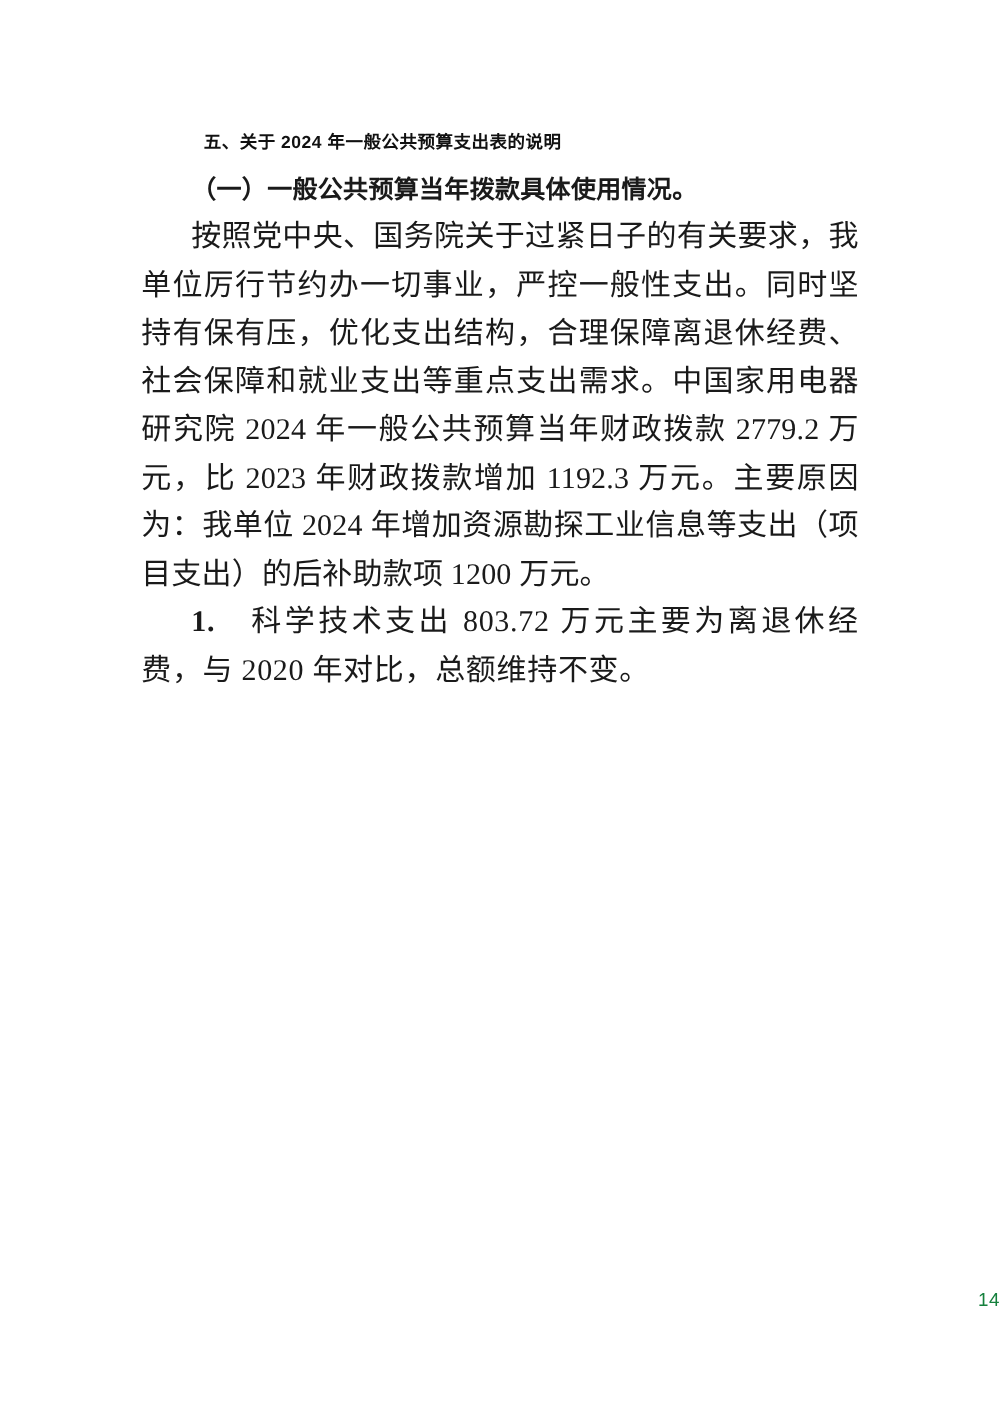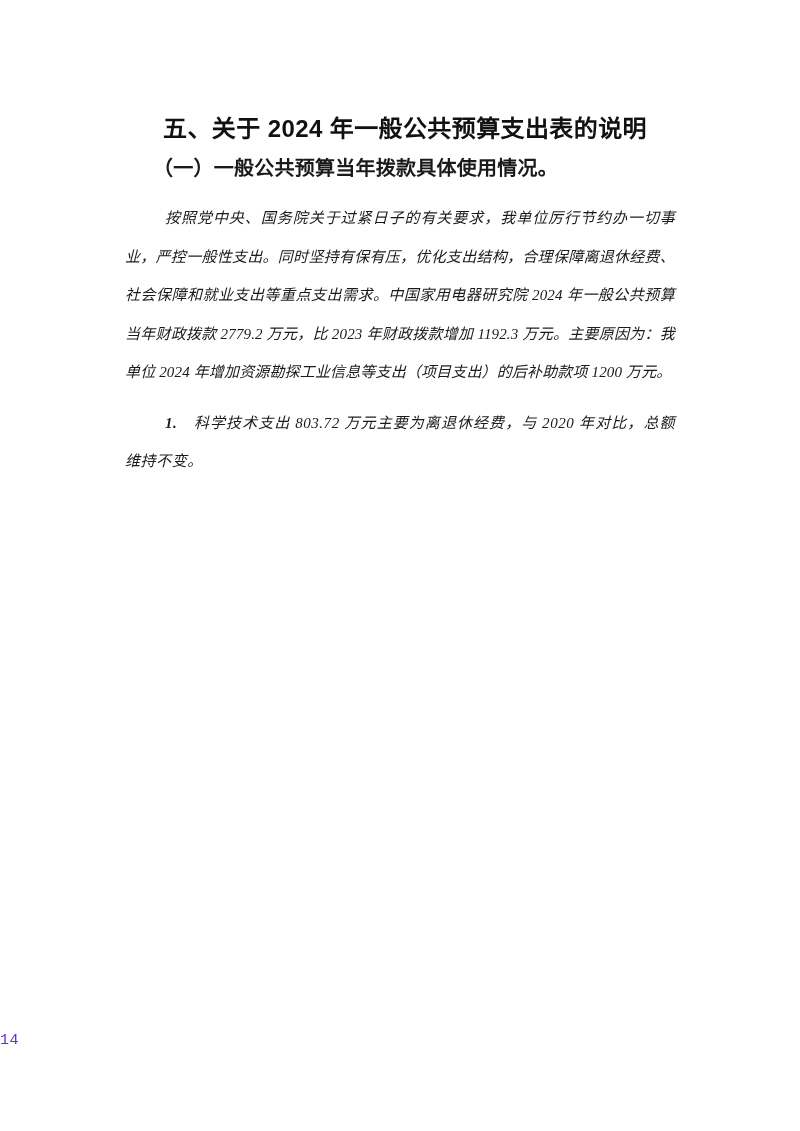--- a/index.html
+++ b/index.html
@@ -27,74 +27,73 @@
     position: absolute;
     left: 113px;
     top: 94px;
     width: 574px;
   }
 
   
   .doc-heading {
     font-family: "Liberation Sans", "DejaVu Sans", sans-serif;
     font-weight: bold;
-    font-size: 24px;
+    font-size: 14px;
     line-height: 38.5px;
     letter-spacing: 0.4px;
     color: #111111;
-    margin: 16px 0 0 50px;
+    margin: 0 0 0 50px;
     white-space: nowrap;
   }
 
   
   .sub-heading {
     font-family: "Liberation Serif", "DejaVu Serif", serif;
     font-size: 20px;
     line-height: 38.5px;
     color: #1a1a1a;
     margin: 0;
     text-indent: 40px;
     letter-spacing: 0.25px;
   }
 
   
   .para {
-    font-size: 15px;
+    font-size: 24px;
     line-height: 38.5px;
     color: #1a1a1a;
-    margin: 12px;
+    margin: 0;
     text-indent: 40px;
     text-align: justify;
     text-justify: inter-ideograph;
     letter-spacing: 0.15px;
-    font-style: italic;
   }
   .para.tight {
     letter-spacing: -0.15px;
   }
   .para.loose {
     letter-spacing: 0.55px;
   }
 
   
   .item-num {
     font-family: "Liberation Serif", "DejaVu Serif", serif;
     font-weight: bold;
   }
 
   
   .page-number {
     position: absolute;
     left: 0;
     right: 0;
     top: 1032px;
-    text-align: left;
-    font-family: Liberation Mono, monospace;
+    text-align: right;
+    font-family: Liberation Sans, sans-serif;
     font-size: 15px;
-    color: #6d28d9;
+    color: #15803d;
     letter-spacing: 0.5px;
   }
 </style>
 </head>
 <body>
 
 <div class="page">
 
   <div class="content">
 

